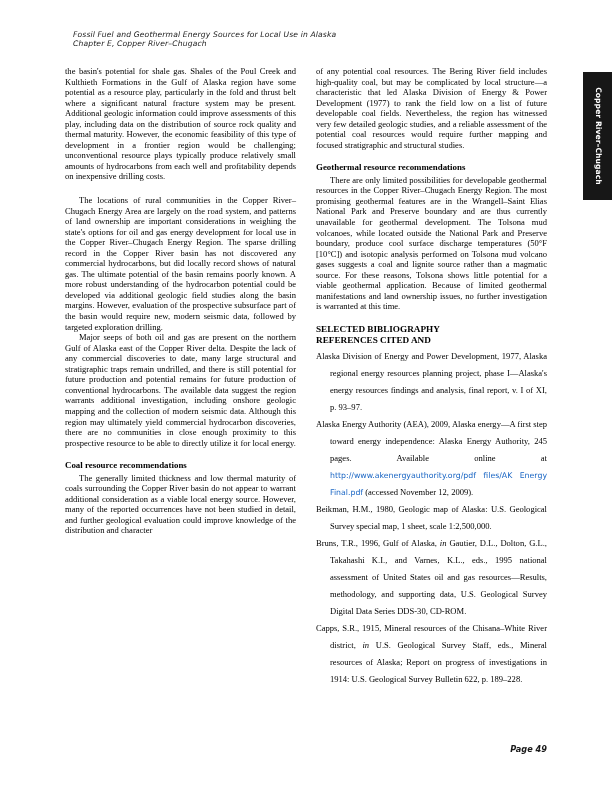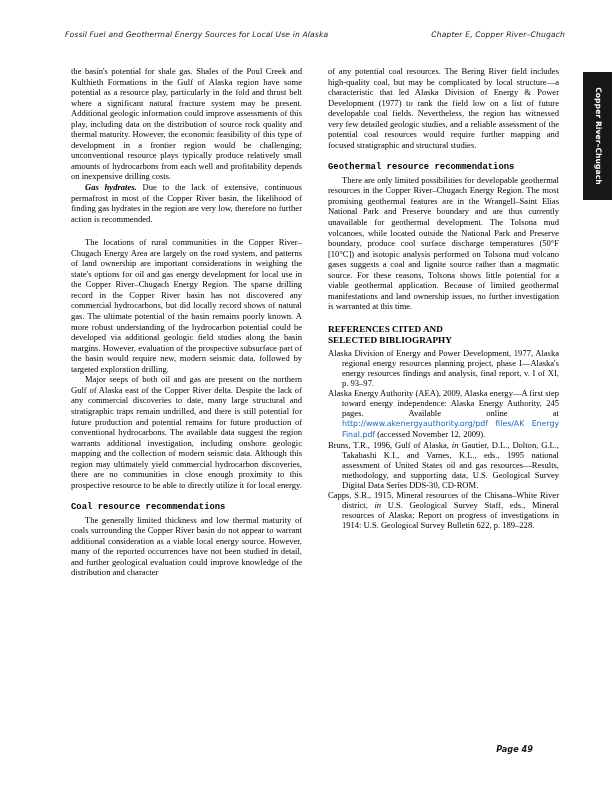--- a/index.html
+++ b/index.html
@@ -24,20 +24,21 @@
     top: 30px;
     width: 500px;
     display: flex;
     justify-content: space-between;
     align-items: baseline;
     font-family: "DejaVu Sans", "Liberation Sans", sans-serif;
     font-style: italic;
     font-size: 7.6px;
     letter-spacing: 0.02em;
     color: #1a1a1a;
+    flex-direction: column;
   }
   .running-head .rh-left { text-align: left; }
   .running-head .rh-right { text-align: right; margin-left: 8px; }
 
   
   .chapter-tab {
     position: absolute;
     right: 0;
     top: 72px;
     width: 29px;
@@ -64,42 +65,41 @@
     left: 65px;
     top: 66px;
     width: 482px;
     height: 668px;
     display: flex;
     gap: 20px;
   }
   .col {
     width: 231px;
     flex: 0 0 231px;
-    margin-left: 6px;
   }
 
   p.body {
     margin: 0;
     font-size: 8.55px;
     line-height: 10.55px;
     text-align: justify;
     text-justify: inter-word;
     hyphens: manual;
   }
   p.body.indent { text-indent: 14px; }
   p.body.noindent { text-indent: 0; }
 
   .run-in {
     font-weight: bold;
     font-style: italic;
   }
 
   h2.head-sans {
     margin: 0;
-    font-family: Liberation Mono, monospace;
+    font-family: Liberation Serif, serif;
     font-weight: bold;
     font-size: 8.9px;
     line-height: 11.4px;
     text-align: left;
   }
   h2.head-serif {
     margin: 0;
     font-family: "Liberation Serif", "DejaVu Serif", serif;
     font-weight: bold;
     font-size: 9.2px;
@@ -107,36 +107,36 @@
     text-align: left;
   }
 
   .sp-before-head { height: 12px; }
   .sp-after-head { height: 1px; }
 
   
   .ref {
     margin: 0;
     font-size: 8.55px;
-    line-height: 10px;
+    line-height: 17px;
     text-align: justify;
     padding-left: 14px;
     text-indent: -14px;
   }
   .ref .url {
     color: #1a66c4;
     font-family: "DejaVu Sans", "Liberation Sans", sans-serif;
     font-size: 7.8px;
   }
   .ref i { }
 
   
   .folio {
     position: absolute;
-    right: 79px;
+    right: 65px;
     bottom: 38px;
     font-family: "DejaVu Sans", "Liberation Sans", sans-serif;
     font-style: italic;
     font-weight: bold;
     font-size: 8.2px;
     color: #1a1a1a;
   }
 </style>
 </head>
 <body>
@@ -151,21 +151,20 @@
   <div class="chapter-tab">
     <span class="tab-label">Copper River–Chugach</span>
   </div>
 
   <div class="columns">
 
     <div class="col">
 
       <p class="body noindent">the basin's potential for shale gas. Shales of the Poul Creek and Kulthieth Formations in the Gulf of Alaska region have some potential as a resource play, particularly in the fold and thrust belt where a significant natural fracture system may be present. Additional geologic information could improve assessments of this play, including data on the distribution of source rock quality and thermal maturity. However, the economic feasibility of this type of development in a frontier region would be challenging; unconventional resource plays typically produce relatively small amounts of hydrocarbons from each well and profitability depends on inexpensive drilling costs.</p>
 
-      <p class="body indent"><span class="run-in">Gas hydrates.</span><span> Due to the lack of extensive, continuous permafrost in most of the Copper River basin, the likelihood of finding gas hydrates in the region are very low, therefore no further action is recommended.</span></p>
 
       <div class="sp-before-head"></div>
       <div class="sp-after-head"></div>
 
       <p class="body indent">The locations of rural communities in the Copper River–Chugach Energy Area are largely on the road system, and patterns of land ownership are important considerations in weighing the state's options for oil and gas energy development for local use in the Copper River–Chugach Energy Region. The sparse drilling record in the Copper River basin has not discovered any commercial hydrocarbons, but did locally record shows of natural gas. The ultimate potential of the basin remains poorly known. A more robust understanding of the hydrocarbon potential could be developed via additional geologic field studies along the basin margins. However, evaluation of the prospective subsurface part of the basin would require new, modern seismic data, followed by targeted exploration drilling.</p>
       <p class="body indent">Major seeps of both oil and gas are present on the northern Gulf of Alaska east of the Copper River delta. Despite the lack of any commercial discoveries to date, many large structural and stratigraphic traps remain undrilled, and there is still potential for future production and potential remains for future production of conventional hydrocarbons. The available data suggest the region warrants additional investigation, including onshore geologic mapping and the collection of modern seismic data. Although this region may ultimately yield commercial hydrocarbon discoveries, there are no communities in close enough proximity to this prospective resource to be able to directly utilize it for local energy.</p>
 
       <div class="sp-before-head"></div>
       <h2 class="head-sans">Coal resource recommendations</h2>
       <div class="sp-after-head"></div>
@@ -177,27 +176,28 @@
 
       <p class="body noindent">of any potential coal resources. The Bering River field includes high-quality coal, but may be complicated by local structure—a characteristic that led Alaska Division of Energy &amp; Power Development (1977) to rank the field low on a list of future developable coal fields. Nevertheless, the region has witnessed very few detailed geologic studies, and a reliable assessment of the potential coal resources would require further mapping and focused stratigraphic and structural studies.</p>
 
       <div class="sp-before-head"></div>
       <h2 class="head-sans">Geothermal resource recommendations</h2>
       <div class="sp-after-head"></div>
 
       <p class="body indent">There are only limited possibilities for developable geothermal resources in the Copper River–Chugach Energy Region. The most promising geothermal features are in the Wrangell–Saint Elias National Park and Preserve boundary and are thus currently unavailable for geothermal development. The Tolsona mud volcanoes, while located outside the National Park and Preserve boundary, produce cool surface discharge temperatures (50°F [10°C]) and isotopic analysis performed on Tolsona mud volcano gases suggests a coal and lignite source rather than a magmatic source. For these reasons, Tolsona shows little potential for a viable geothermal application. Because of limited geothermal manifestations and land ownership issues, no further investigation is warranted at this time.</p>
 
       <div class="sp-before-head"></div>
+      <h2 class="head-serif">SELECTED BIBLIOGRAPHY</h2>
       <h2 class="head-serif">REFERENCES CITED AND</h2>
-      <h2 class="head-serif">SELECTED BIBLIOGRAPHY</h2>
       <div class="sp-after-head"></div>
 
       <div id="reference-list">
           <p class="ref">Alaska Division of Energy and Power Development, 1977, Alaska regional energy resources planning project, phase I—Alaska's energy resources findings and analysis, final report, v. I of XI, p. 93–97.</p>
           <p class="ref">Alaska Energy Authority (AEA), 2009, Alaska energy—A first step toward energy independence: Alaska Energy Authority, 245 pages. Available online at <span class="url">http://www.akenergyauthority.org/pdf files/AK Energy Final.pdf</span> (accessed November 12, 2009).</p>
+          <p class="ref">Beikman, H.M., 1980, Geologic map of Alaska: U.S. Geological Survey special map, 1 sheet, scale 1:2,500,000.</p>
           <p class="ref">Bruns, T.R., 1996, Gulf of Alaska, <i>in</i> Gautier, D.L., Dolton, G.L., Takahashi K.I., and Varnes, K.L., eds., 1995 national assessment of United States oil and gas resources—Results, methodology, and supporting data, U.S. Geological Survey Digital Data Series DDS-30, CD-ROM.</p>
           <p class="ref">Capps, S.R., 1915, Mineral resources of the Chisana–White River district, <i>in</i> U.S. Geological Survey Staff, eds., Mineral resources of Alaska; Report on progress of investigations in 1914: U.S. Geological Survey Bulletin 622, p. 189–228.</p>
         </div>
     </div>
   </div>
 
   <div class="folio">Page 49</div>
 </div>
 
 </body></html>

